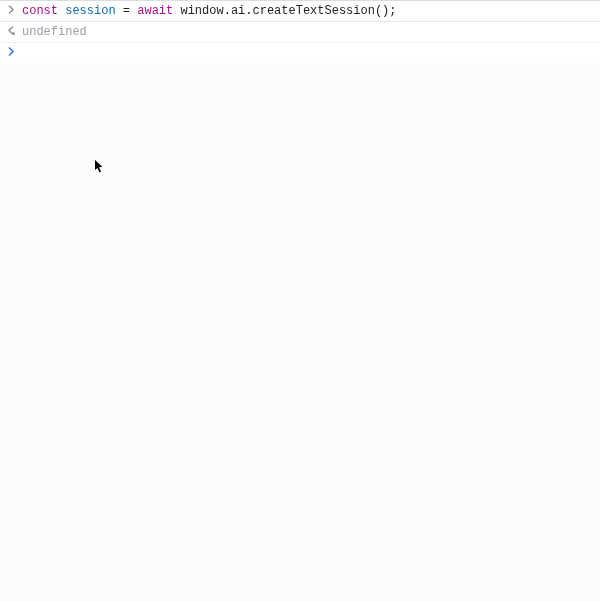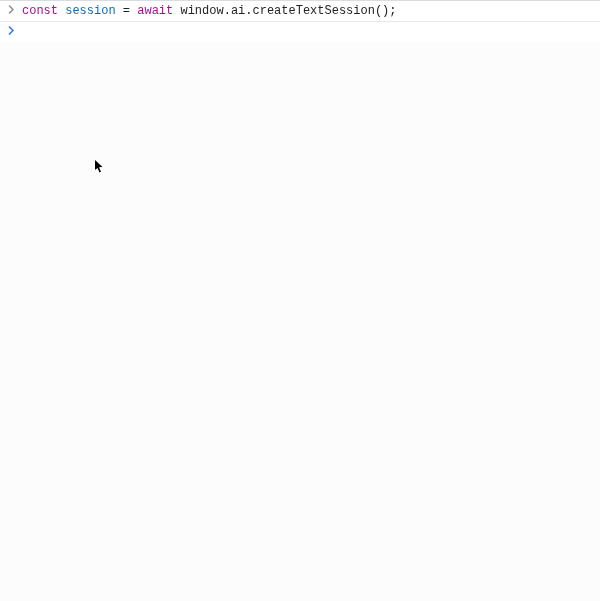--- a/index.html
+++ b/index.html
@@ -98,20 +98,29 @@
 
   <div class="row input-wide">
     <span class="gutter chev-in prompt-grey">
       <svg width="7" height="9" viewBox="0 0 7 9" fill="none">
         <path d="M1.5 1 L5 4.5 L1.5 8" stroke-width="1.6" stroke-linecap="round" stroke-linejoin="round"></path>
       </svg>
     </span>
     <span class="content"><span class="tok-keyword">const</span><span class="tok-default"> </span><span class="tok-ident">session</span><span class="tok-default"> = </span><span class="tok-keyword2">await</span><span class="tok-default"> window.ai.createTextSession();</span></span>
   </div>
 
+  <div class="row">
+    <span class="gutter chev-out prompt-grey-out" style="position:relative">
+      <svg width="8" height="9" viewBox="0 0 8 9" fill="none">
+        <path d="M5.5 1 L2 4.5 L5.5 8" stroke-width="1.6" stroke-linecap="round" stroke-linejoin="round"></path>
+      </svg>
+      <span class="dot"></span>
+    </span>
+    <span class="content undef">undefined</span>
+  </div>
 
   <div class="row no-border">
     <span class="gutter chev-in prompt-blue">
       <svg width="7" height="9" viewBox="0 0 7 9" fill="none">
         <path d="M1.5 1 L5 4.5 L1.5 8" stroke-width="1.7" stroke-linecap="round" stroke-linejoin="round"></path>
       </svg>
     </span>
     <span class="input-area" contenteditable="true" style=""></span>
   </div>
 

